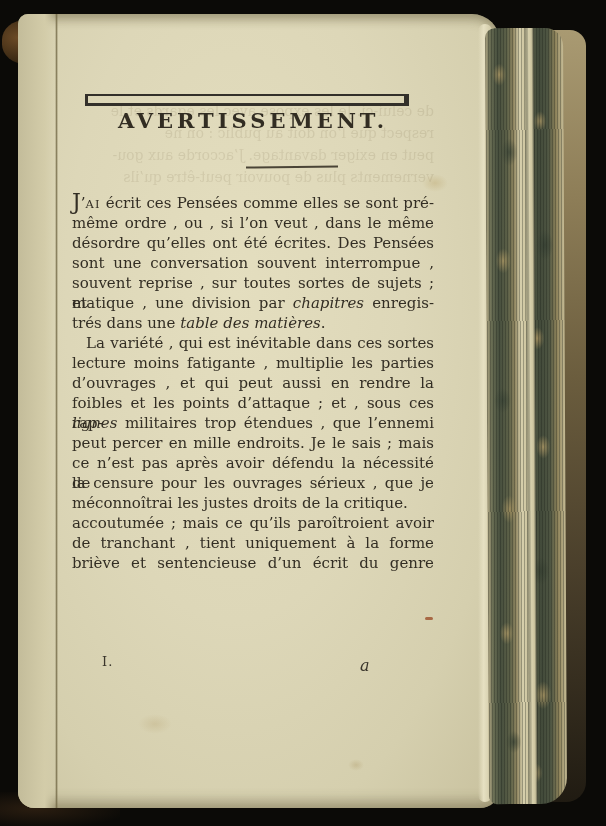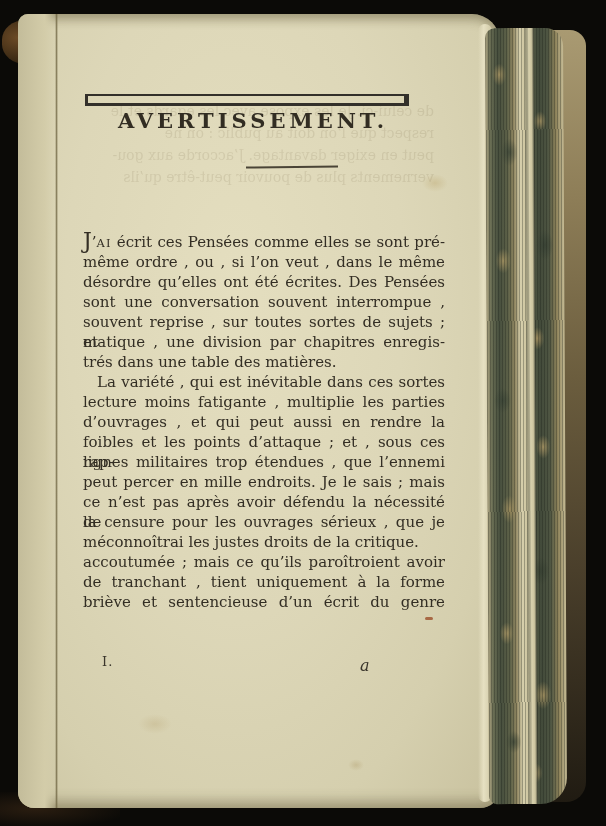--- a/index.html
+++ b/index.html
@@ -34,25 +34,25 @@
   
   .title{position:absolute;left:54px;top:94px;width:362px;text-align:center;
     font-size:21px;font-weight:bold;letter-spacing:4px;color:#322d23;}
   .title-underline{position:absolute;left:228px;top:152px;width:92px;height:2px;
     background:#4a4436;transform:rotate(-0.6deg);}
   
   .bleed{position:absolute;left:54px;top:86px;width:362px;transform:scaleX(-1);
     opacity:.13;color:#6d5d3c;filter:blur(.4px);font-size:14px;pointer-events:none;}
   .bleed .bline{height:22px;line-height:22px;white-space:nowrap;overflow:hidden;}
   
-  .body-text{position:absolute;left:65px;top:179px;width:362px;color:#332e24;font-size:15px;margin-top:39px;}
+  .body-text{position:absolute;left:54px;top:179px;width:362px;color:#332e24;font-size:15px;}
   .line{height:20px;line-height:20px;text-align:justify;text-align-last:justify;}
   .line.end{text-align-last:left;}
   .line.indent{text-indent:14px;}
-  .it{}
+  .it{font-style:italic;}
   .sc{font-size:11.5px;letter-spacing:1px;}
   .big{font-size:22px;vertical-align:-1px;line-height:0;}
   
   .sig-left{position:absolute;left:84px;top:640px;font-size:13px;letter-spacing:1px;color:#3a352b;}
   .sig-right{position:absolute;left:342px;top:642px;font-size:16px;font-style:italic;color:#3a352b;}
   
   .stain{position:absolute;border-radius:50%;pointer-events:none;}
   .stain.s1{left:404px;top:160px;width:26px;height:18px;
     background:radial-gradient(ellipse,rgba(170,140,70,.25),rgba(0,0,0,0) 70%);}
   .stain.s2{left:120px;top:700px;width:34px;height:20px;

